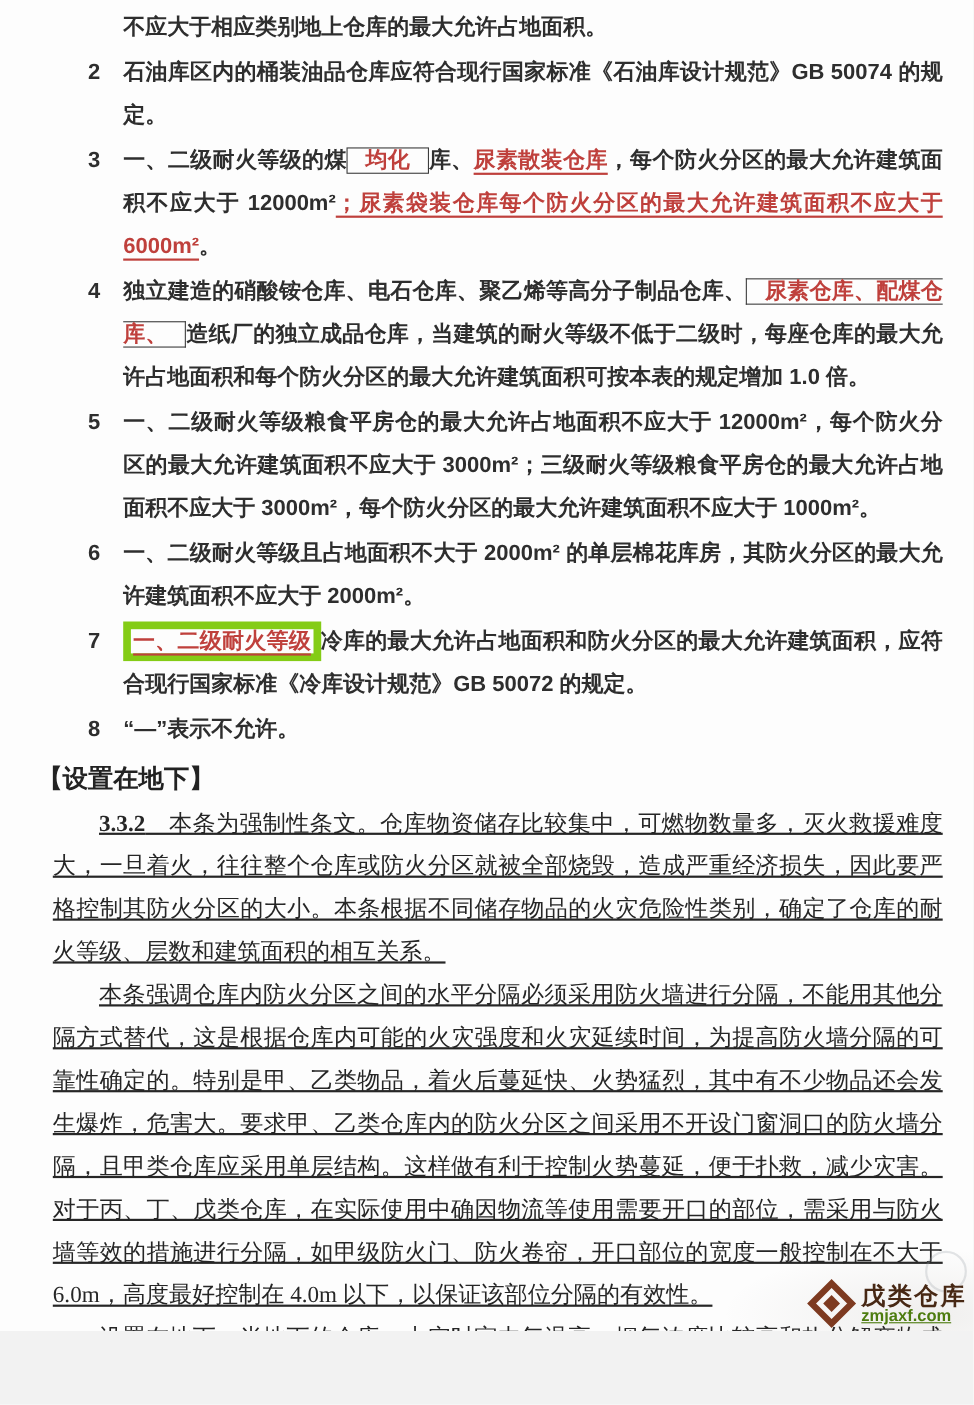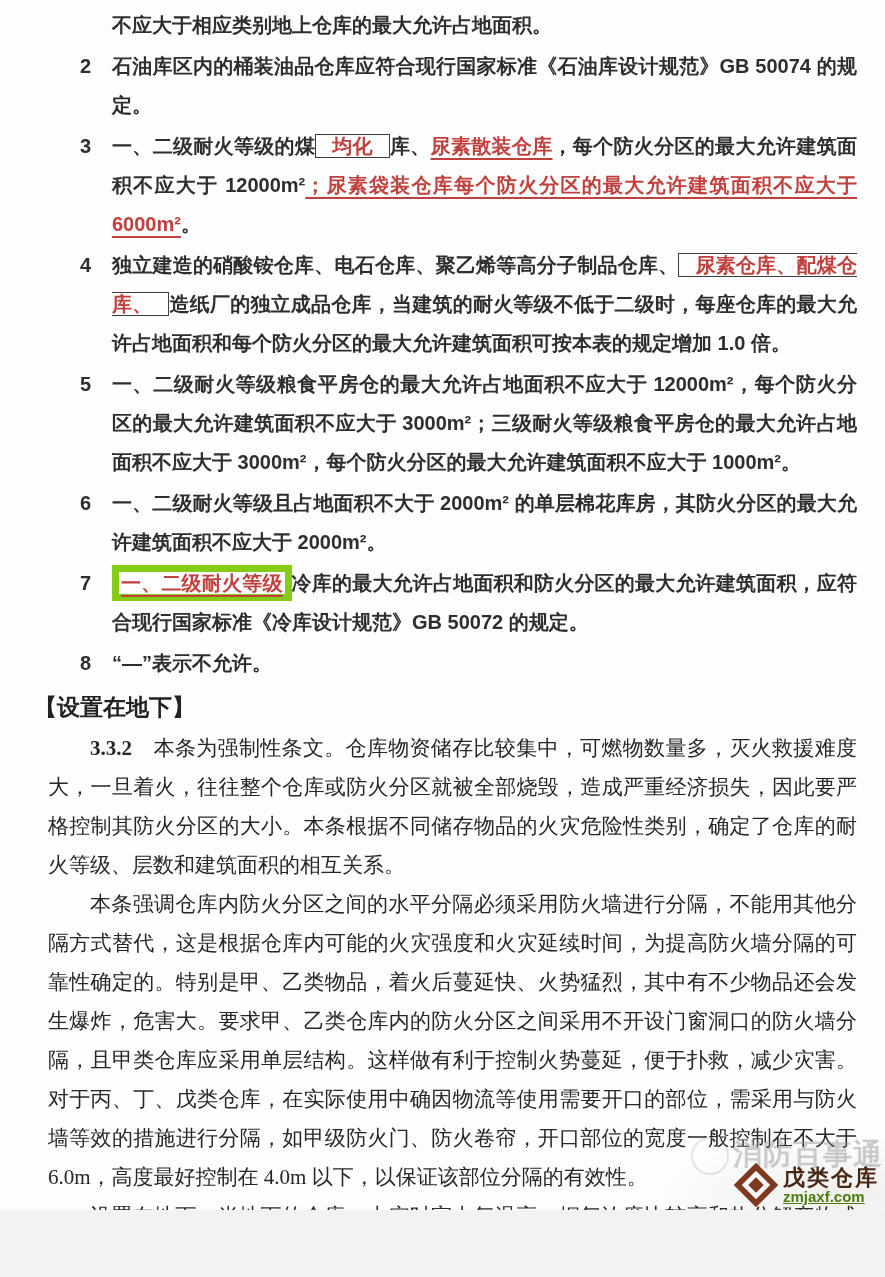--- a/index.html
+++ b/index.html
@@ -22,21 +22,21 @@
   .r-rb{color:#bf403c;border:1px solid #3d3d3d;padding:0 16px;}
   .r-rub{color:#bf403c;border:7px solid #84cc16;padding:0 2px;text-decoration:underline;text-decoration-color:#bf403c;text-decoration-thickness:2px;text-underline-offset:5px;}
   .r-b{font-weight:700;}
   
   .section-header{
     font-family:"Liberation Sans",sans-serif;
     font-weight:700;font-size:23px;line-height:40px;
     margin:4px 0 2px -14px;color:#222;
   }
   .paras{font-family:"Liberation Serif",serif;font-size:21px;color:#262626;}
-  .para{margin:0;line-height:39px;text-align:justify;text-indent:2em;}
+  .para{margin:0;line-height:39px;text-align:justify;text-indent:2em;text-decoration:underline;}
   
   .wm{position:absolute;right:0;bottom:0;width:230px;height:75px;pointer-events:none;}
   .wm-shade{position:absolute;right:0;bottom:0;width:230px;height:75px;
     background:radial-gradient(ellipse at 80% 80%, rgba(120,110,100,.10), rgba(0,0,0,0) 70%);}
   .wm-ghost{
     position:absolute;right:2px;top:0px;
     font-family:"Liberation Sans",sans-serif;font-weight:700;
     font-size:29px;color:#8d9297;opacity:.45;letter-spacing:1px;white-space:nowrap;
   }
   .wm-ghost-circle{
@@ -109,21 +109,20 @@
 
   <p class="para"><span>本条强调仓库内防火分区之间的水平分隔必须采用防火墙进行分隔，不能用其他分隔方式替代，这是根据仓库内可能的火灾强度和火灾延续时间，为提高防火墙分隔的可靠性确定的。特别是甲、乙类物品，着火后蔓延快、火势猛烈，其中有不少物品还会发生爆炸，危害大。要求甲、乙类仓库内的防火分区之间采用不开设门窗洞口的防火墙分隔，且甲类仓库应采用单层结构。这样做有利于控制火势蔓延，便于扑救，减少灾害。对于丙、丁、戊类仓库，在实际使用中确因物流等使用需要开口的部位，需采用与防火墙等效的措施进行分隔，如甲级防火门、防火卷帘，开口部位的宽度一般控制在不大于 6.0m，高度最好控制在 4.0m 以下，以保证该部位分隔的有效性。</span></p>
 
   <p class="para"><span>设置在地下、半地下的仓库，火灾时室内气温高，烟气浓度比较高和热分解产物成分复杂、毒性大，而且威胁上部仓库的安全，所以要求相对较严。本条规定甲、乙类仓库不应附设在建筑物的地下室和半地下室内；对于单独建设的甲、乙类仓库，甲、乙类物品也不应储存在该建筑的地下、半地下。随着地下空间的开发利用，地</span></p>
 </div>
 
   <div class="wm">
     <div class="wm-shade"></div>
     <div class="wm-ghost">
       <span class="wm-ghost-circle"></span>
-      <span>消防百事通</span>
     </div>
     <div class="wm-brand">
       <svg class="wm-logo" viewBox="0 0 48 48" aria-hidden="true">
         <path d="M24 5 L43 24 L24 43 L5 24 Z" fill="none" stroke="#7d3a20" stroke-width="6"></path>
         <path d="M24 16 L32 24 L24 32 L16 24 Z" fill="#7d3a20"></path>
       </svg>
       <span class="wm-brand-text">
         <span class="wm-brand-name">戊类仓库</span>
         <span class="wm-brand-url">zmjaxf.com</span>
       </span>

